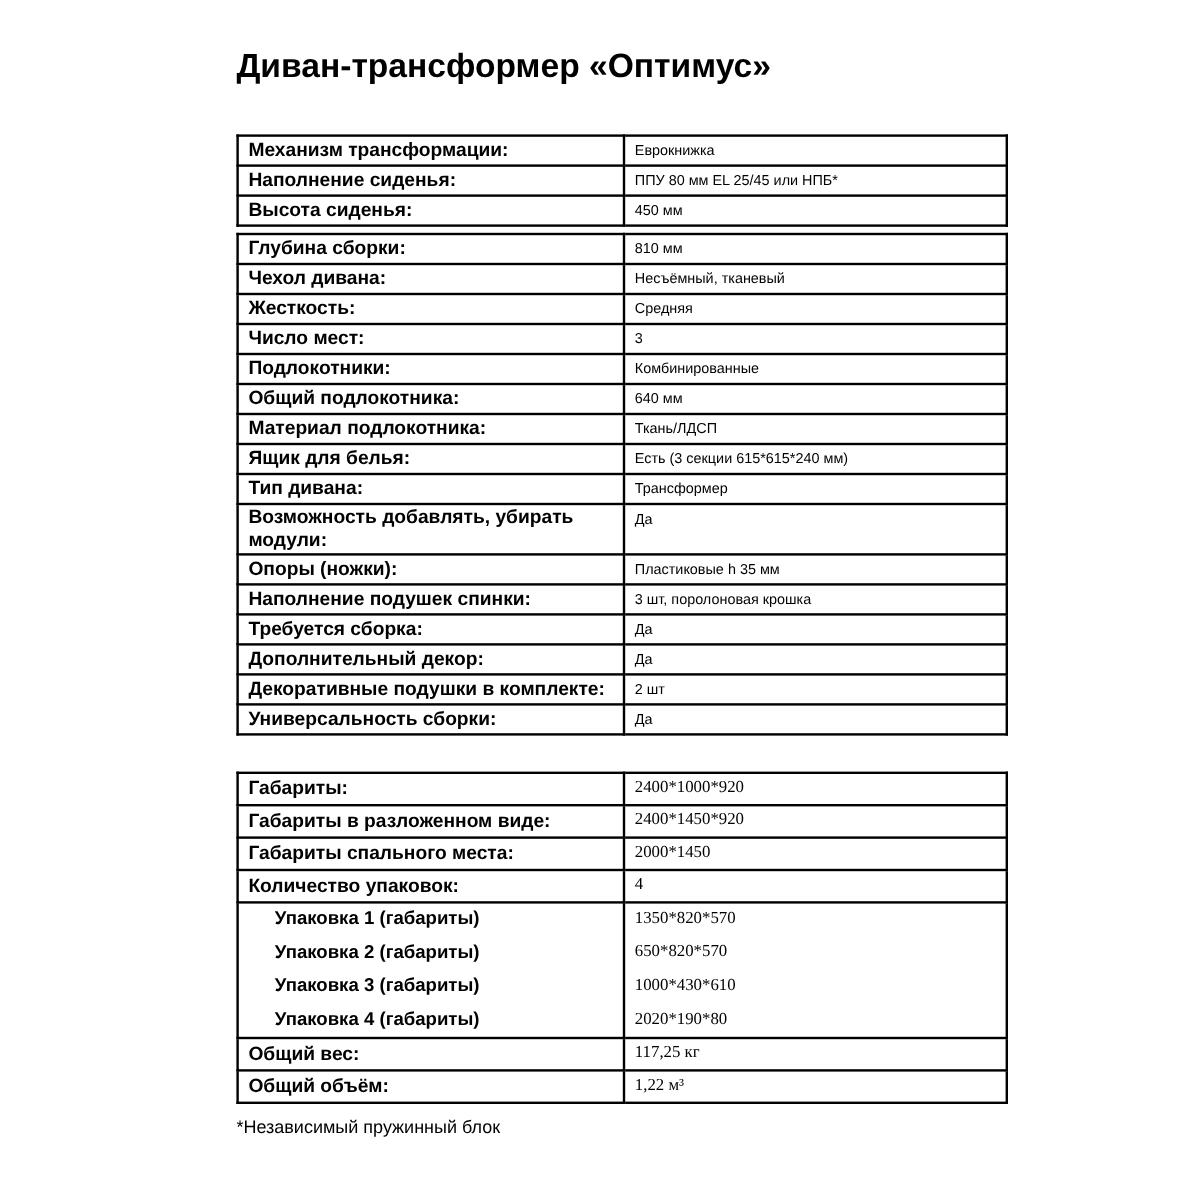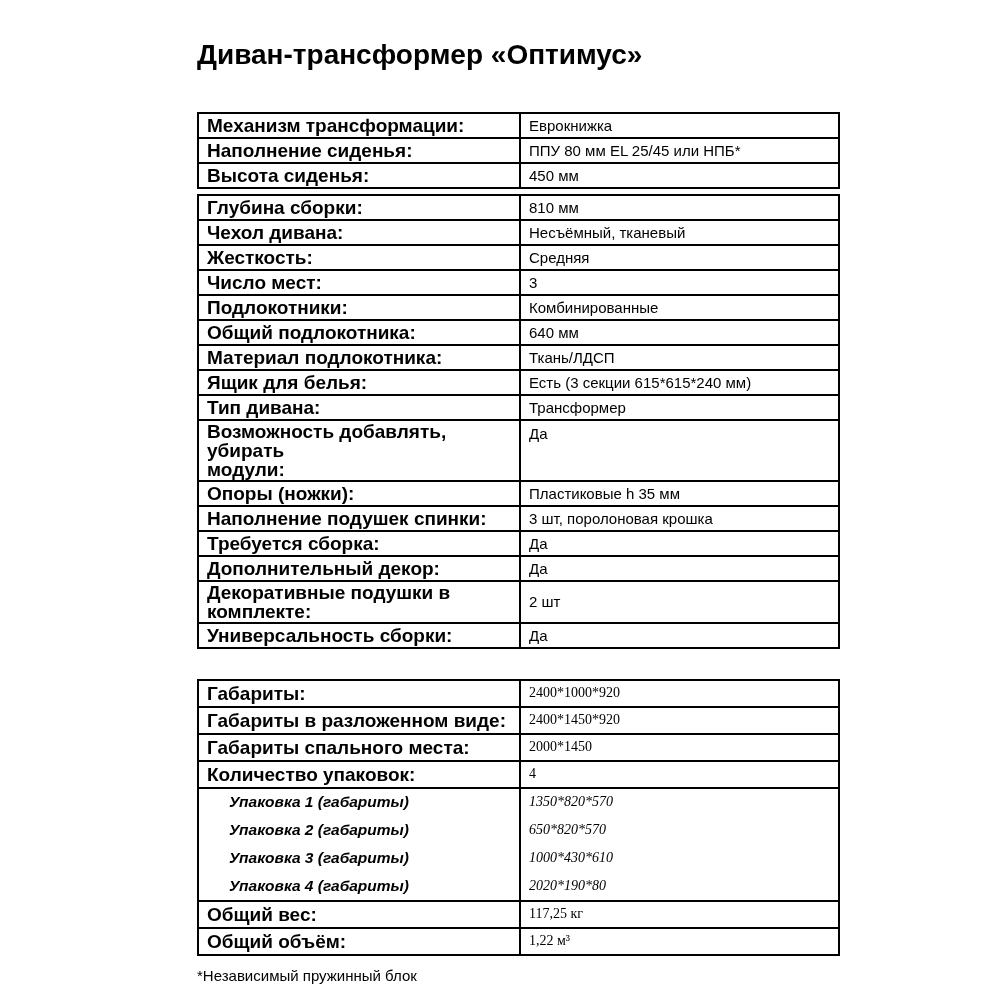--- a/index.html
+++ b/index.html
@@ -37,45 +37,44 @@
     border: 2px solid #000000;
     padding: 1px 8px;
     vertical-align: middle;
     overflow: hidden;
   }
   .spec-a { margin-top: 40px; }
   .spec-b { margin-top: 5px; }
   .dims   { margin-top: 30px; }
   .lbl {
     font-weight: bold;
-    font-size: 19px;
+    font-size: 16px;
     line-height: 19px;
   }
   .lbl.wrap { white-space: pre-line; }
   .val {
-    font-size: 15px;
+    font-size: 12px;
     line-height: 19px;
     margin-top: 36px;
   }
   .spec-a td, .spec-b td { height: 21px; }
   .dims td { height: 23px; }
   .val-serif {
     font-family: "Liberation Serif", serif;
     font-size: 14px;
     line-height: 18px;
   }
   .pkg-cell {
     padding: 0 8px;
     vertical-align: top;
   }
   .pkg-line {
     height: 27.75px;
     display: flex;
     align-items: center;
-    font-style: italic;
   }
   .pkg-label {
     font-weight: bold;
     font-size: 15.5px;
     padding-left: 22px;
   }
   .pkg-value {
     font-family: "Liberation Serif", serif;
     font-size: 14px;
   }

